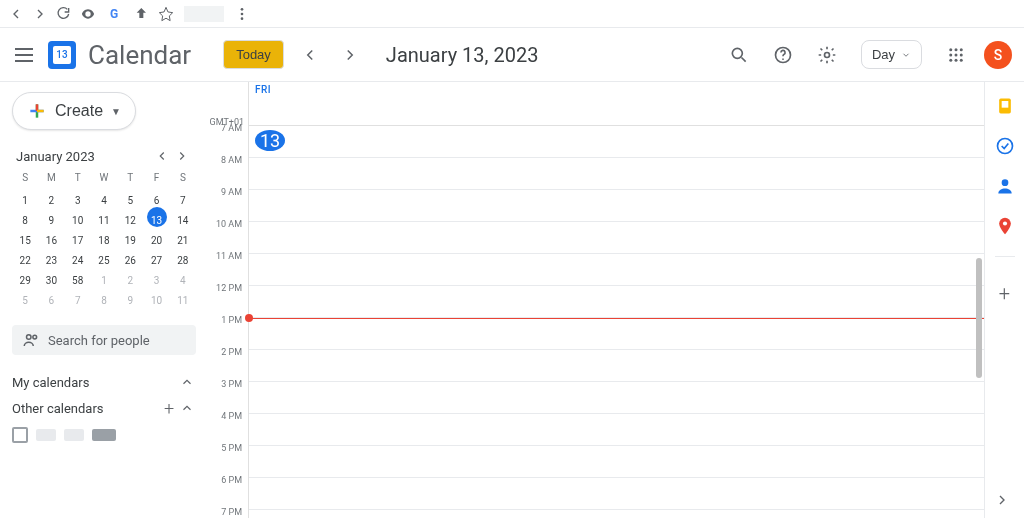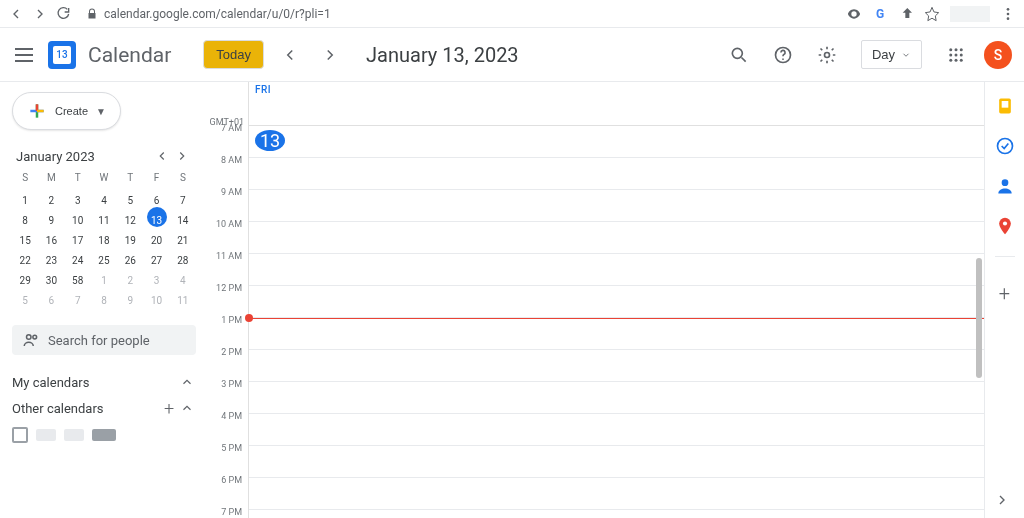--- a/index.html
+++ b/index.html
@@ -12,35 +12,35 @@
   .url-bar .lock { width: 12px; height: 12px; }
   .browser-right { display: flex; align-items: center; gap: 10px; color: #5f6368; }
   .browser-right .slot { width: 16px; height: 16px; display:flex; align-items:center; justify-content:center; }
   .browser-right .placeholder { width: 40px; height: 16px; background: #f1f3f4; }
 
   
   .app-header { height: 54px; display: flex; align-items: center; padding: 0 12px; border-bottom: 1px solid #e8eaed; gap: 12px; }
   .menu-btn { width: 24px; height: 24px; display:flex; align-items:center; justify-content:center; color:#5f6368; cursor:pointer; }
   .logo { width: 28px; height: 28px; border-radius: 4px; background: #1a73e8; position: relative; display:flex; align-items:center; justify-content:center; }
   .logo-inner { width: 18px; height: 18px; background: #fff; color:#1a73e8; font-size:10px; font-weight:500; display:flex; align-items:center; justify-content:center; border-radius:2px; }
-  .app-title { font-size: 21px; color: #5f6368; margin-right: 20px; }
+  .app-title { font-size: 26px; color: #5f6368; margin-right: 20px; }
   .today-btn { border: 1px solid #dadce0; border-radius: 4px; padding: 6px 12px; font-size: 13px; color: #3c4043; background:#eab308; cursor:pointer; }
   .nav-arrow { width: 28px; height: 28px; display:flex; align-items:center; justify-content:center; color:#5f6368; cursor:pointer; }
   .date-title { font-size: 20px; color: #3c4043; margin-left: 10px; }
   .header-spacer { flex: 1; }
   .header-ico { width: 24px; height: 24px; display:flex; align-items:center; justify-content:center; color:#5f6368; cursor:pointer; margin: 0 4px; }
-  .view-btn { border: 1px solid #dadce0; border-radius: 2px; padding: 6px 10px; font-size: 13px; color:#3c4043; display:flex; align-items:center; gap:6px; background:#fff; cursor:pointer; margin: 0 6px; text-align: center; }
+  .view-btn { border: 1px solid #dadce0; border-radius: 8px; padding: 6px 10px; font-size: 13px; color:#3c4043; display:flex; align-items:center; gap:6px; background:#fff; cursor:pointer; margin: 0 6px; text-align: center; }
   .avatar { width: 28px; height: 28px; border-radius: 50%; background: #f4511e; color:#fff; display:flex; align-items:center; justify-content:center; font-size:14px; font-weight:500; }
 
   
   .app-body { display: flex; height: calc(518px - 28px - 54px); }
   .sidebar { width: 208px; padding: 10px 12px 4px 12px; display:flex; flex-direction:column; overflow:hidden; }
   .create-btn { display:inline-flex; align-items:center; gap:8px; padding: 8px 14px; border:1px solid #dadce0; border-radius: 24px; box-shadow: 0 1px 2px rgba(0,0,0,0.1); background:#fff; cursor:pointer; width:fit-content; margin-bottom: 14px; }
   .create-btn .plus { width: 20px; height: 20px; }
-  .create-btn .lbl { font-size: 11px; color:#3c4043; }
+  .create-btn .lbl { font-size: 16px; color:#3c4043; }
   .create-btn .drop { color:#5f6368; font-size:10px; }
 
   .mini-cal { margin-bottom: 10px; }
   .mini-cal-head { display:flex; align-items:center; font-size: 13px; color:#3c4043; padding: 2px 4px; }
   .mini-cal-head .sp { flex:1; }
   .mini-cal-head .arr { width:20px; height:20px; display:flex; align-items:center; justify-content:center; color:#5f6368; cursor:pointer; }
   .mini-grid { display:grid; grid-template-columns: repeat(7, 1fr); text-align:center; font-size: 10px; color:#70757a; }
   .mini-grid .dayname { padding: 4px 0; }
   .mini-grid .daynum { padding: 4px 0; color:#3c4043; cursor:pointer; border-radius:50%; margin:auto; width:20px; height:20px; line-height:20px; }
   .mini-grid .daynum.today { background:#1a73e8; color:#fff; }
@@ -95,26 +95,20 @@
       <svg viewBox="0 0 24 24">
         <path d="M9 6l6 6-6 6" stroke="#5f6368" stroke-width="2" fill="none"></path>
       </svg>
     </div>
   <div class="nav-ico">
       <svg viewBox="0 0 24 24">
         <path d="M17 5a8 8 0 1 0 2 7" stroke="#5f6368" stroke-width="2" fill="none"></path>
         <path d="M19 3v6h-6" stroke="#5f6368" stroke-width="2" fill="none"></path>
       </svg>
     </div>
-  <div class="url-bar">
-    <svg class="lock" viewBox="0 0 24 24">
-        <path d="M6 10V7a6 6 0 1 1 12 0v3h1v11H5V10h1zm2 0h8V7a4 4 0 1 0-8 0v3z"></path>
-      </svg>
-    <span>calendar.google.com/calendar/u/0/r?pli=1</span>
-  </div>
   <div class="browser-right">
     <div class="slot">
         <svg viewBox="0 0 24 24">
           <path d="M12 5c5 0 9 5 9 7s-4 7-9 7-9-5-9-7 4-7 9-7zm0 3a4 4 0 1 0 0 8 4 4 0 0 0 0-8z"></path>
         </svg>
       </div>
     <div class="slot" style="font-weight:700;font-size:12px;color:#4285f4;">G</div>
     <div class="slot">
         <svg viewBox="0 0 24 24">
           <path d="M14 3l7 7h-4v8h-6v-8H7l7-7z"></path>

